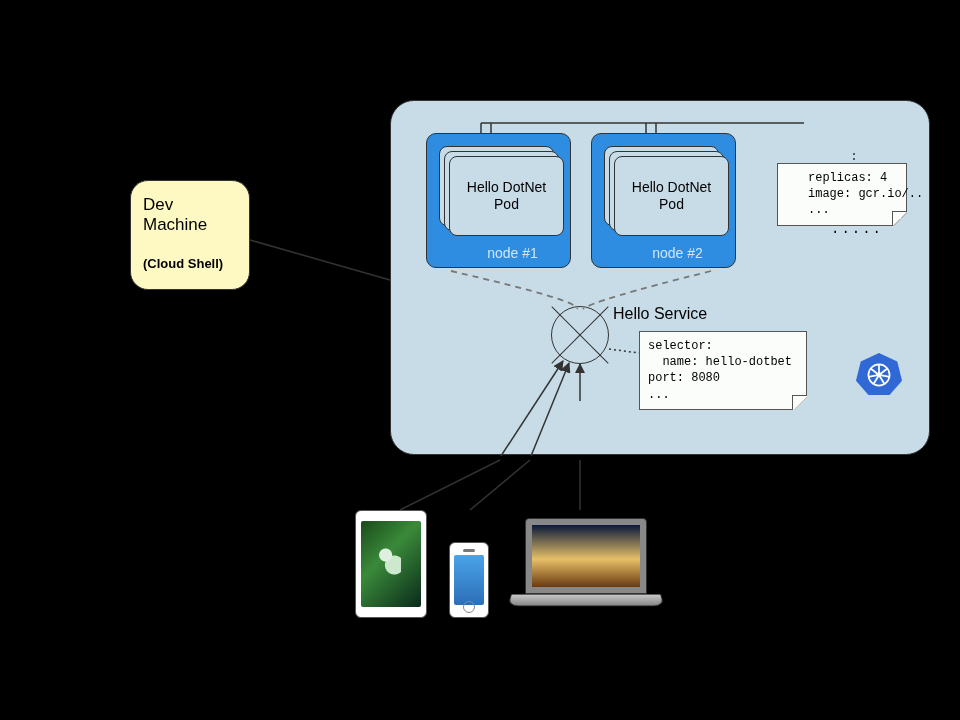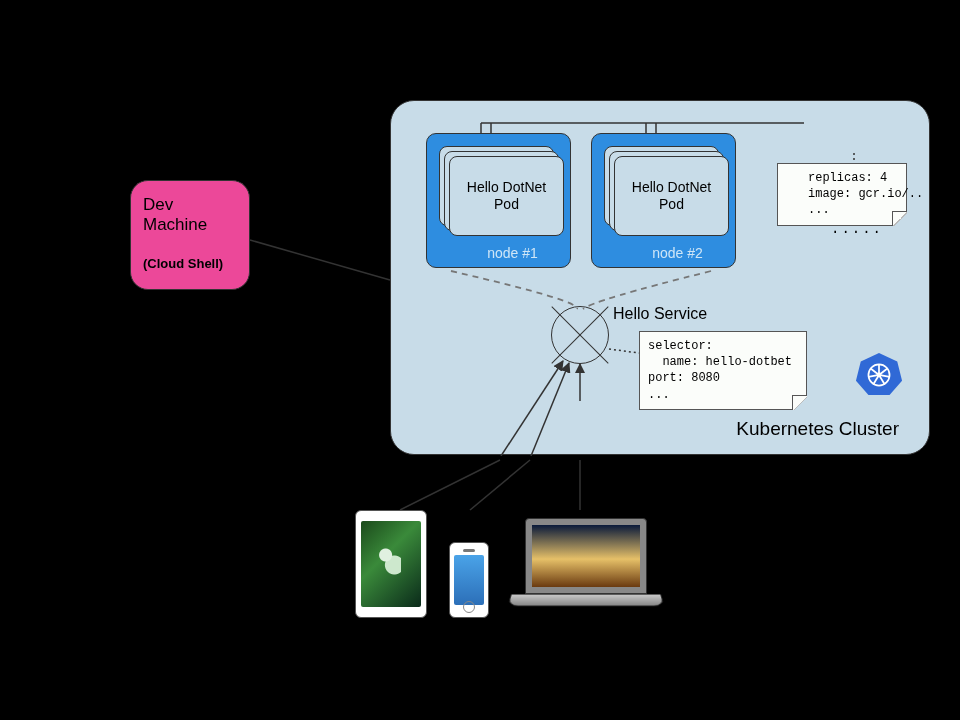--- a/index.html
+++ b/index.html
@@ -1,17 +1,17 @@
 <!DOCTYPE html>
 <html><head>
 <meta charset="utf-8">
 <style>
   * { box-sizing: border-box; margin: 0; padding: 0; }
   body { width: 960px; height: 720px; background: #000; font-family: Arial, Helvetica, sans-serif; position: relative; overflow: hidden; }
-  .dev-machine { position: absolute; left: 130px; top: 180px; width: 120px; height: 110px; background: #ec4899; border: 1.5px solid #333; border-radius: 18px; padding: 14px 12px; }
+  .dev-machine { position: absolute; left: 130px; top: 180px; width: 120px; height: 110px; background: #fef9c3; border: 1.5px solid #333; border-radius: 18px; padding: 14px 12px; }
   .dev-machine .title { font-size: 17px; line-height: 1.2; }
   .dev-machine .sub { font-size: 13px; margin-top: 20px; font-weight: bold; }
   .cluster { position: absolute; left: 390px; top: 100px; width: 540px; height: 355px; background: #c8dce8; border: 1.5px solid #333; border-radius: 24px; }
   .cluster-label { position: absolute; right: 30px; bottom: 14px; font-size: 19px; }
   .node { position: absolute; top: 32px; width: 145px; height: 135px; background: #2e8de0; border: 1.5px solid #333; border-radius: 10px; padding-left: 14px; }
   .node1 { left: 35px; }
   .node2 { left: 200px; }
   .node-label { position: absolute; bottom: 6px; width: 100%; text-align: center; color: #cfe6f7; font-size: 14px; }
   .pod-stack { position: absolute; left: 12px; top: 12px; width: 120px; height: 90px; }
   .pod-shadow { position: absolute; width: 115px; height: 80px; background: #c8dce8; border: 1.5px solid #333; border-radius: 8px; }
@@ -82,21 +82,20 @@
 ...</div>
   <div class="rc-dots">.....</div>
 
   <div class="svc-circle"></div>
   <div class="svc-label">Hello Service</div>
   <div class="note note-svc">selector:
   name: hello-dotbet
 port: 8080
 ...</div>
 
-  <div class="cluster-label">Kubernetes Cluster</div>
 
   <svg class="k8s-logo" viewBox="0 0 50 50">
     <polygon class="hept" points="25,3 44,12 49,32 36,47 14,47 1,32 6,12"></polygon>
     <circle class="wheel" cx="25" cy="26" r="11"></circle>
     <circle cx="25" cy="26" r="2.5" fill="#fff"></circle>
     <g class="wheel">
       <line x1="25" y1="26" x2="25" y2="15"></line>
       <line x1="25" y1="26" x2="34" y2="19"></line>
       <line x1="25" y1="26" x2="36" y2="28"></line>
       <line x1="25" y1="26" x2="31" y2="36"></line>

